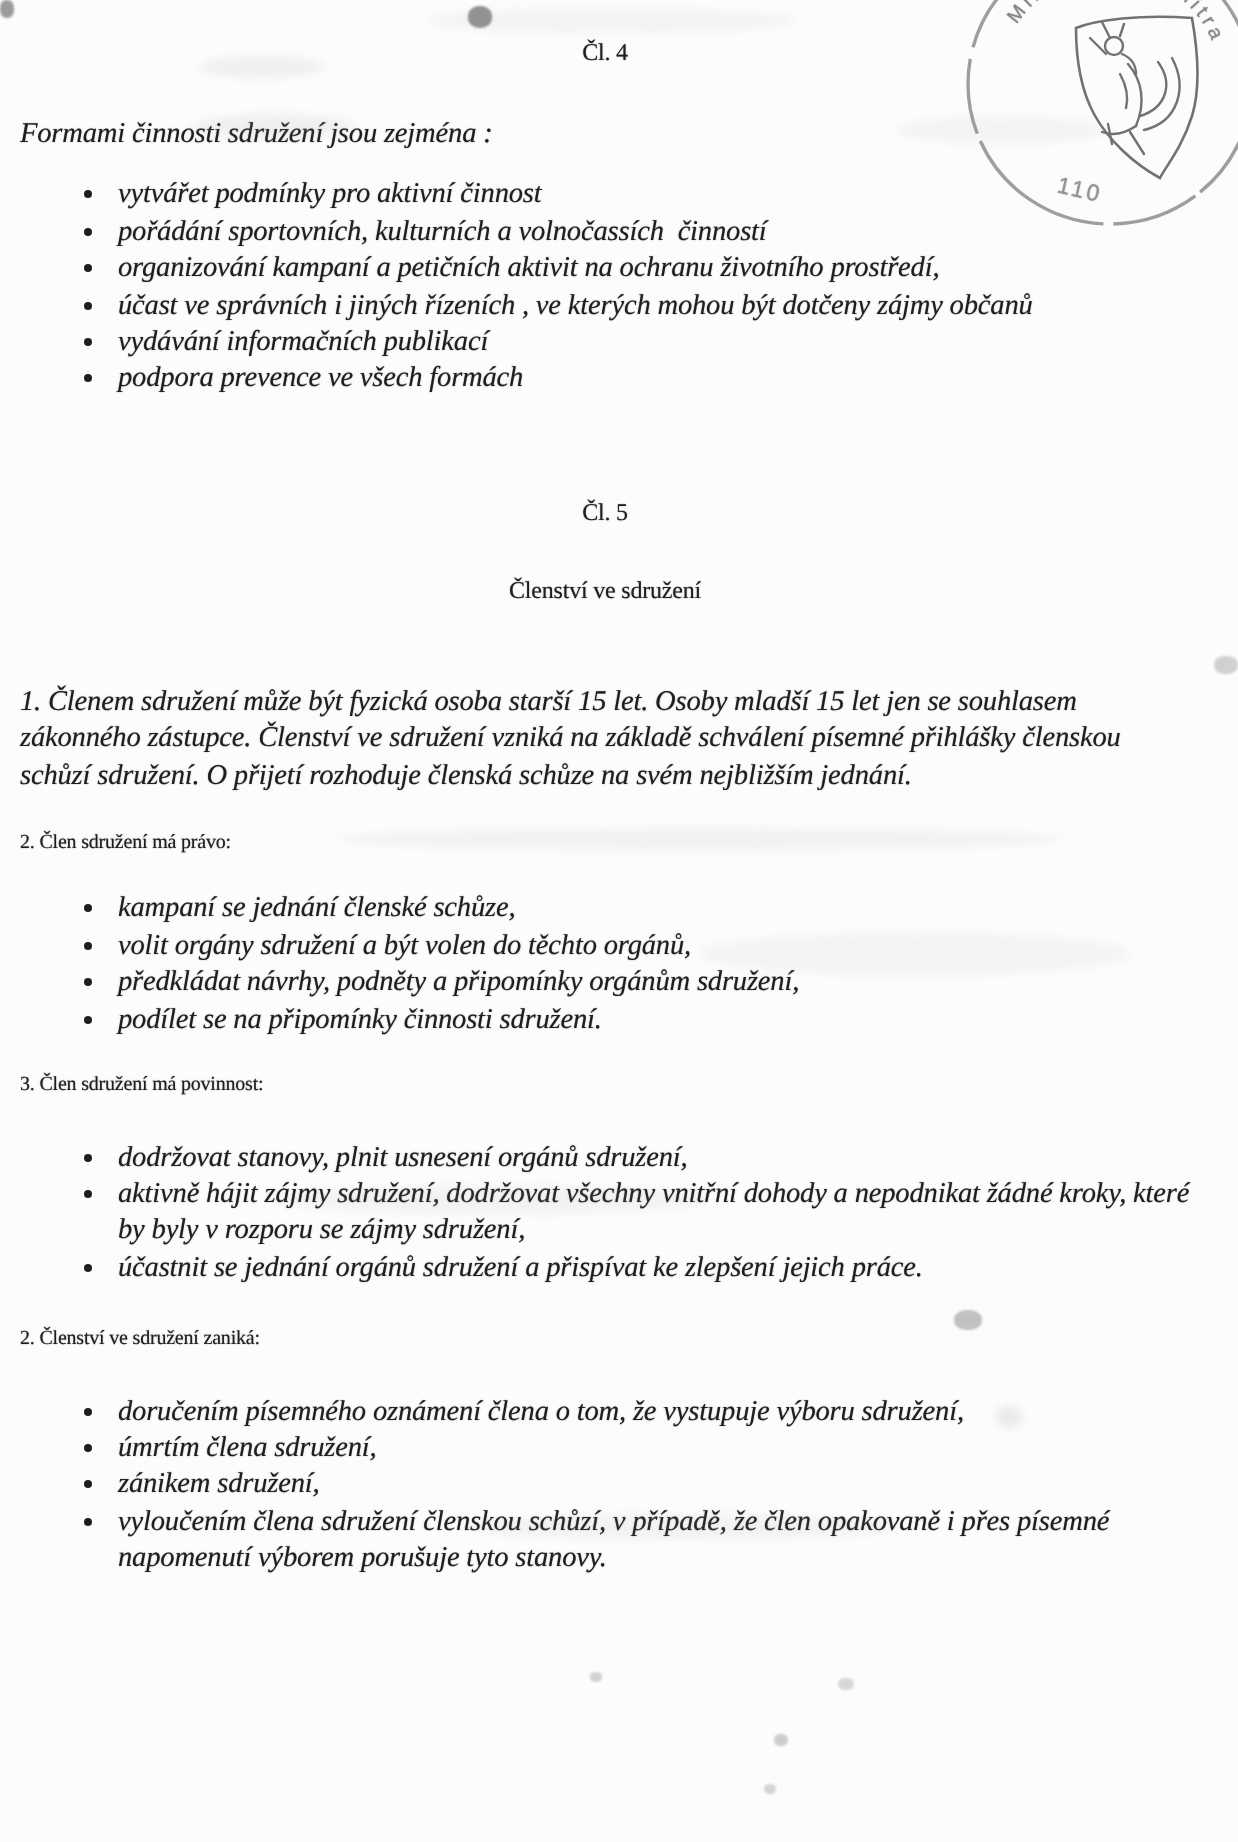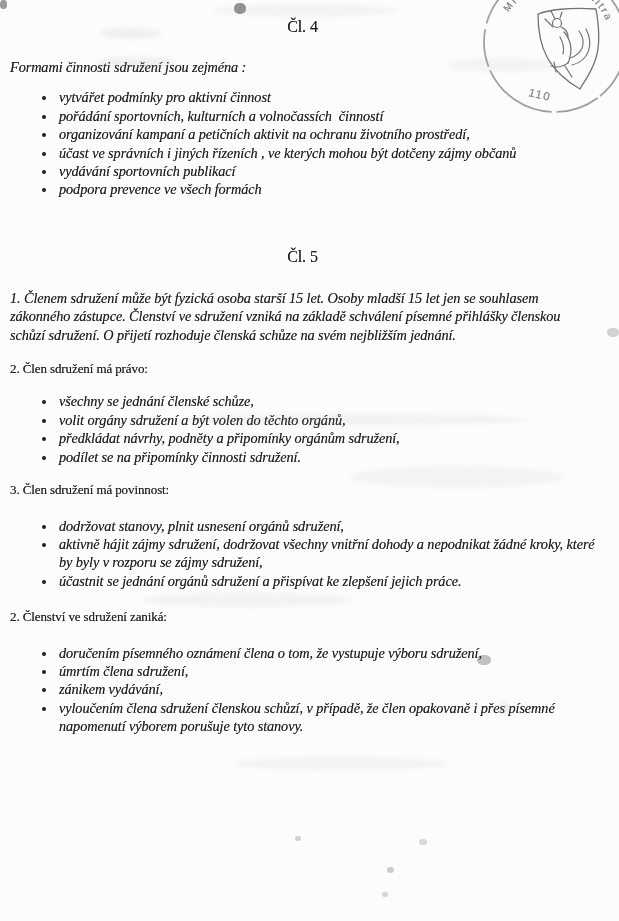--- a/index.html
+++ b/index.html
@@ -13,30 +13,30 @@
     font-size:14.3px;
     line-height:18.4px;
     color:#1e1e1e;
     letter-spacing:-0.1px;
     text-shadow:0 0 0.6px rgba(40,40,40,0.65);
     box-sizing:border-box;
     padding:16px 24px 0 10px;
   }
   .center{text-align:center;}
   h1,h2,p,ul,li{margin:0;padding:0;font-weight:normal;}
-  h1{font-size:16px;line-height:21px;}
-  h2{font-size:13px;line-height:18.4px;}
+  h1{font-size:12px;line-height:21px;}
+  h2{font-size:10px;line-height:18.4px;}
   p,li{white-space:pre-wrap;font-style:italic;}
   .art-title{margin-top:13px;}
   .intro{margin-top:21px;}
   .blist{margin-top:12px;padding-left:47px;list-style:disc outside;}
   .blist li{padding-left:2px;}
   .cl5{margin-top:47px;}
   .cl5-title{margin-top:18px;}
-  .para1{margin-top:22px;padding-right:12px;}
+  .para1{margin-top:36px;padding-right:12px;}
   .h-sec2{margin-top:16px;}
   .ul-sec2{margin-top:14px;}
   .h-sec3{margin-top:15px;}
   .ul-sec3{margin-top:17px;}
   .h-sec4{margin-top:18px;}
   .ul-sec4{margin-top:17px;}
 
   
   .smudge{position:absolute;background:#9a9a9a;border-radius:50%;filter:blur(2px);pointer-events:none;}
   .speck{position:absolute;background:#3c3c3c;border-radius:45%;filter:blur(0.5px);pointer-events:none;}
@@ -51,48 +51,49 @@
 <div class="page">
 
   <h1 class="center">Čl. 4</h1>
   <p class="intro">Formami činnosti sdružení jsou zejména :</p>
 
   <ul class="blist">
     <li>vytvářet podmínky pro aktivní činnost</li>
     <li>pořádání sportovních, kulturních a volnočassích  činností</li>
     <li>organizování kampaní a petičních aktivit na ochranu životního prostředí,</li>
     <li>účast ve správních i jiných řízeních , ve kterých mohou být dotčeny zájmy občanů</li>
-    <li>vydávání sportovních publikací</li>
+    <li>vydávání informačních publikací</li>
     <li>podpora prevence ve všech formách</li>
   </ul>
 
   <h1 class="center cl5">Čl. 5</h1>
+  <h1 class="center cl5-title">Členství ve sdružení</h1>
 
   <p class="para1">1. Členem sdružení může být fyzická osoba starší 15 let. Osoby mladší 15 let jen se souhlasem zákonného zástupce. Členství ve sdružení vzniká na základě schválení písemné přihlášky členskou schůzí sdružení. O přijetí rozhoduje členská schůze na svém nejbližším jednání.</p>
 
   <h2 class="h-sec2">2. Člen sdružení má právo:</h2>
   <ul class="blist ul-sec2">
-    <li>všechny se jednání členské schůze,</li>
+    <li>kampaní se jednání členské schůze,</li>
     <li>volit orgány sdružení a být volen do těchto orgánů,</li>
     <li>předkládat návrhy, podněty a připomínky orgánům sdružení,</li>
     <li>podílet se na připomínky činnosti sdružení.</li>
   </ul>
 
   <h2 class="h-sec3">3. Člen sdružení má povinnost:</h2>
   <ul class="blist ul-sec3">
     <li>dodržovat stanovy, plnit usnesení orgánů sdružení,</li>
     <li>aktivně hájit zájmy sdružení, dodržovat všechny vnitřní dohody a nepodnikat žádné kroky, které by byly v rozporu se zájmy sdružení,</li>
     <li>účastnit se jednání orgánů sdružení a přispívat ke zlepšení jejich práce.</li>
   </ul>
 
   <h2 class="h-sec4">2. Členství ve sdružení zaniká:</h2>
   <ul class="blist ul-sec4">
     <li>doručením písemného oznámení člena o tom, že vystupuje výboru sdružení,</li>
     <li>úmrtím člena sdružení,</li>
-    <li>zánikem vydávání,</li>
+    <li>zánikem sdružení,</li>
     <li>vyloučením člena sdružení členskou schůzí, v případě, že člen opakovaně i přes písemné napomenutí výborem porušuje tyto stanovy.</li>
   </ul>
 
   <svg class="stamp" viewBox="0 0 149 128" aria-hidden="true">
 
     <ellipse cx="85" cy="42" rx="71" ry="70" fill="none" stroke="#8d8d8d" stroke-width="1.7" stroke-dasharray="62 3 44 5 78 4 38 6 120 3" opacity="0.85"></ellipse>
 
     <defs>
       <path id="ringTextPath" d="M 37,15 A 55 55 0 0 1 140,46" fill="none"></path>
     </defs>

